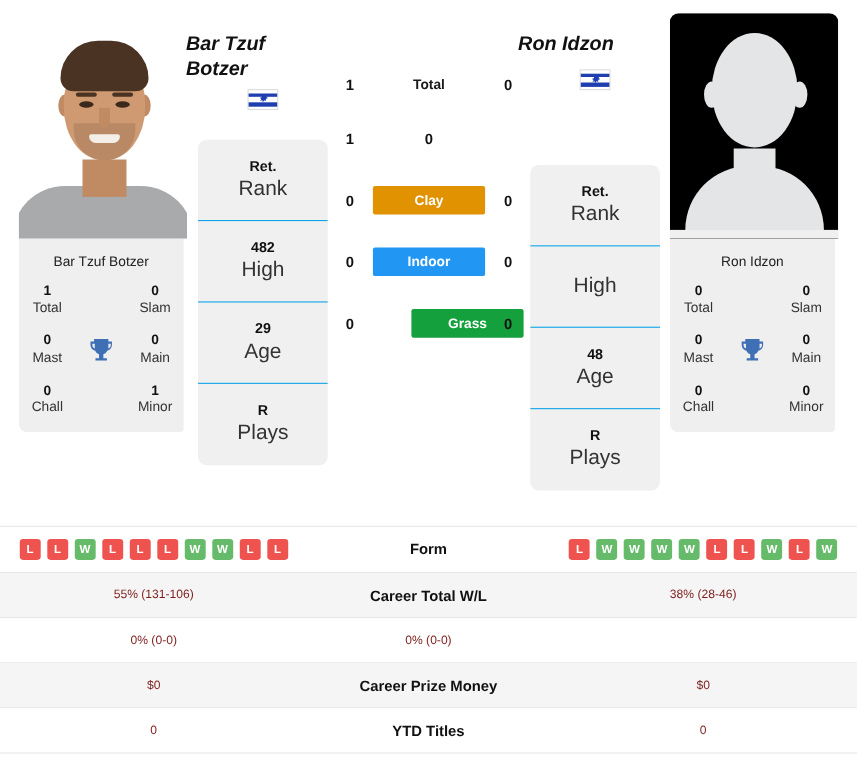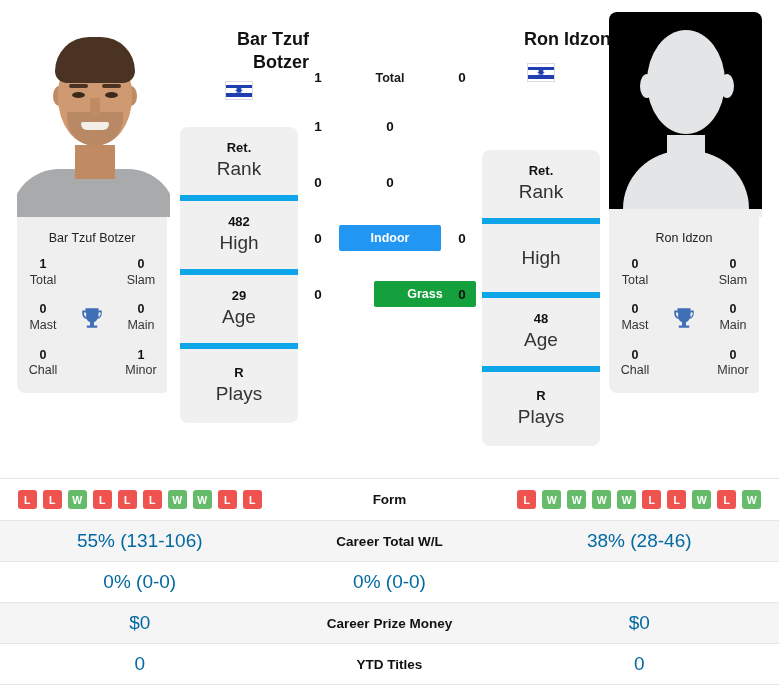--- a/index.html
+++ b/index.html
@@ -130,21 +130,21 @@
     background: #f0f0f0;
     border-radius: 8px;
     overflow: hidden;
   }
   .stats-card.left  { left: 180px; }
   .stats-card.right { left: 482px; top: 150px; }
   .srow {
     height: 74px;
     display: flex; flex-direction: column;
     align-items: center; justify-content: center;
-    border-bottom: 6px solid #0ea5e9;
+    border-bottom: 1px solid #0ea5e9;
   }
   .srow:last-child { border-bottom: none; }
   .sval { font-size: 13px; font-weight: bold; color: #111; line-height: 1.3; }
   .slab { font-size: 19px; color: #333; line-height: 1.3; }
 
   
   .h2h {
     position: absolute;
     left: 305px;
     top: 56px;
@@ -165,21 +165,21 @@
     width: 100%;
     padding: 6px 0;
     border-radius: 2px;
     font-size: 12.5px;
     font-weight: bold;
     color: #ffffff;
     text-align: center;
   }
 
   
-  .name-block { position: absolute; text-align: right; width: 140px; }
+  .name-block { position: absolute; text-align: left; width: 140px; font-style: italic; }
   .name-block.left  { left: 169px; top: 28px; }
   .name-block.right { left: 471px; top: 28px; }
   .big-name {
     font-size: 18px; font-weight: bold; color: #111; line-height: 1.28;
   }
   .flag {
     width: 28px; height: 19px; margin: 7px auto 0 auto;
     background: #ffffff; border: 1px solid #dcdcdc; position: relative;
   }
   .flag .stripe { position:absolute; left:0; width:100%; height:3.5px; background:#1f3fb0; }
@@ -196,22 +196,22 @@
     display: grid;
     grid-template-columns: 1fr 220px 1fr;
     align-items: center;
     min-height: 41px;
     border-bottom: 1px solid #e6e6e6;
   }
   .cmp-row.shaded { background: #f5f5f5; }
   .cmp-row.plain  { background: #ffffff; }
   .cmp-val {
     text-align: center;
-    font-size: 19px;
-    color: #0369a1;
+    font-size: 11px;
+    color: #7f1d1d;
   }
   .cmp-lab {
     text-align: center;
     font-size: 13.5px;
     font-weight: bold;
     color: #111;
   }
   .form-strip {
     display: flex;
     justify-content: center;
@@ -406,20 +406,23 @@
       <div class="h2h-score">0</div>
     </div>
 
     <div class="h2h-row" style="height:56px;">
       <div class="h2h-score">1</div>
       <div class="h2h-score">0</div>
     </div>
 
     <div class="h2h-row" style="height:56px;">
       <div class="h2h-score">0</div>
+      <div class="h2h-mid">
+        <span class="surf" style="background:#e09200;">Clay</span>
+      </div>
       <div class="h2h-score">0</div>
     </div>
 
     <div class="h2h-row" style="height:56px;">
       <div class="h2h-score">0</div>
       <div class="h2h-mid">
         <span class="surf" style="background:#2196f3;">Indoor</span>
       </div>
       <div class="h2h-score">0</div>
     </div>

